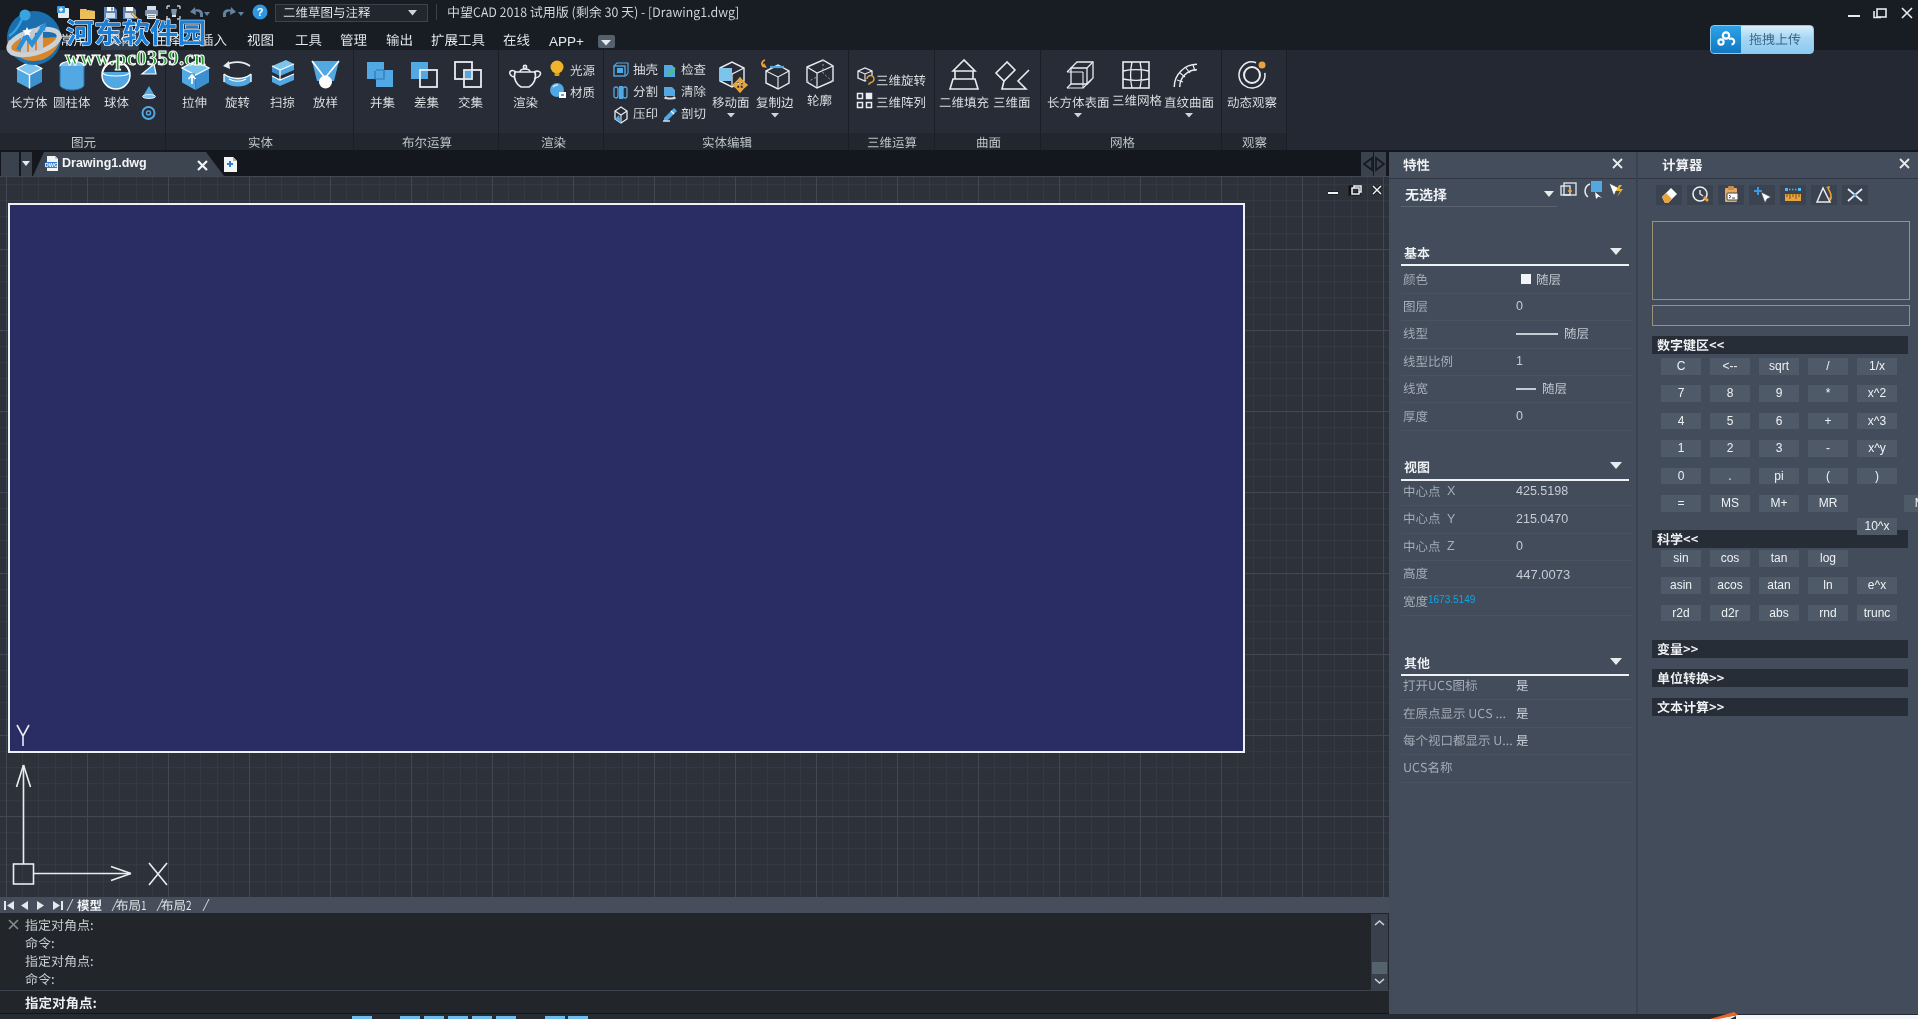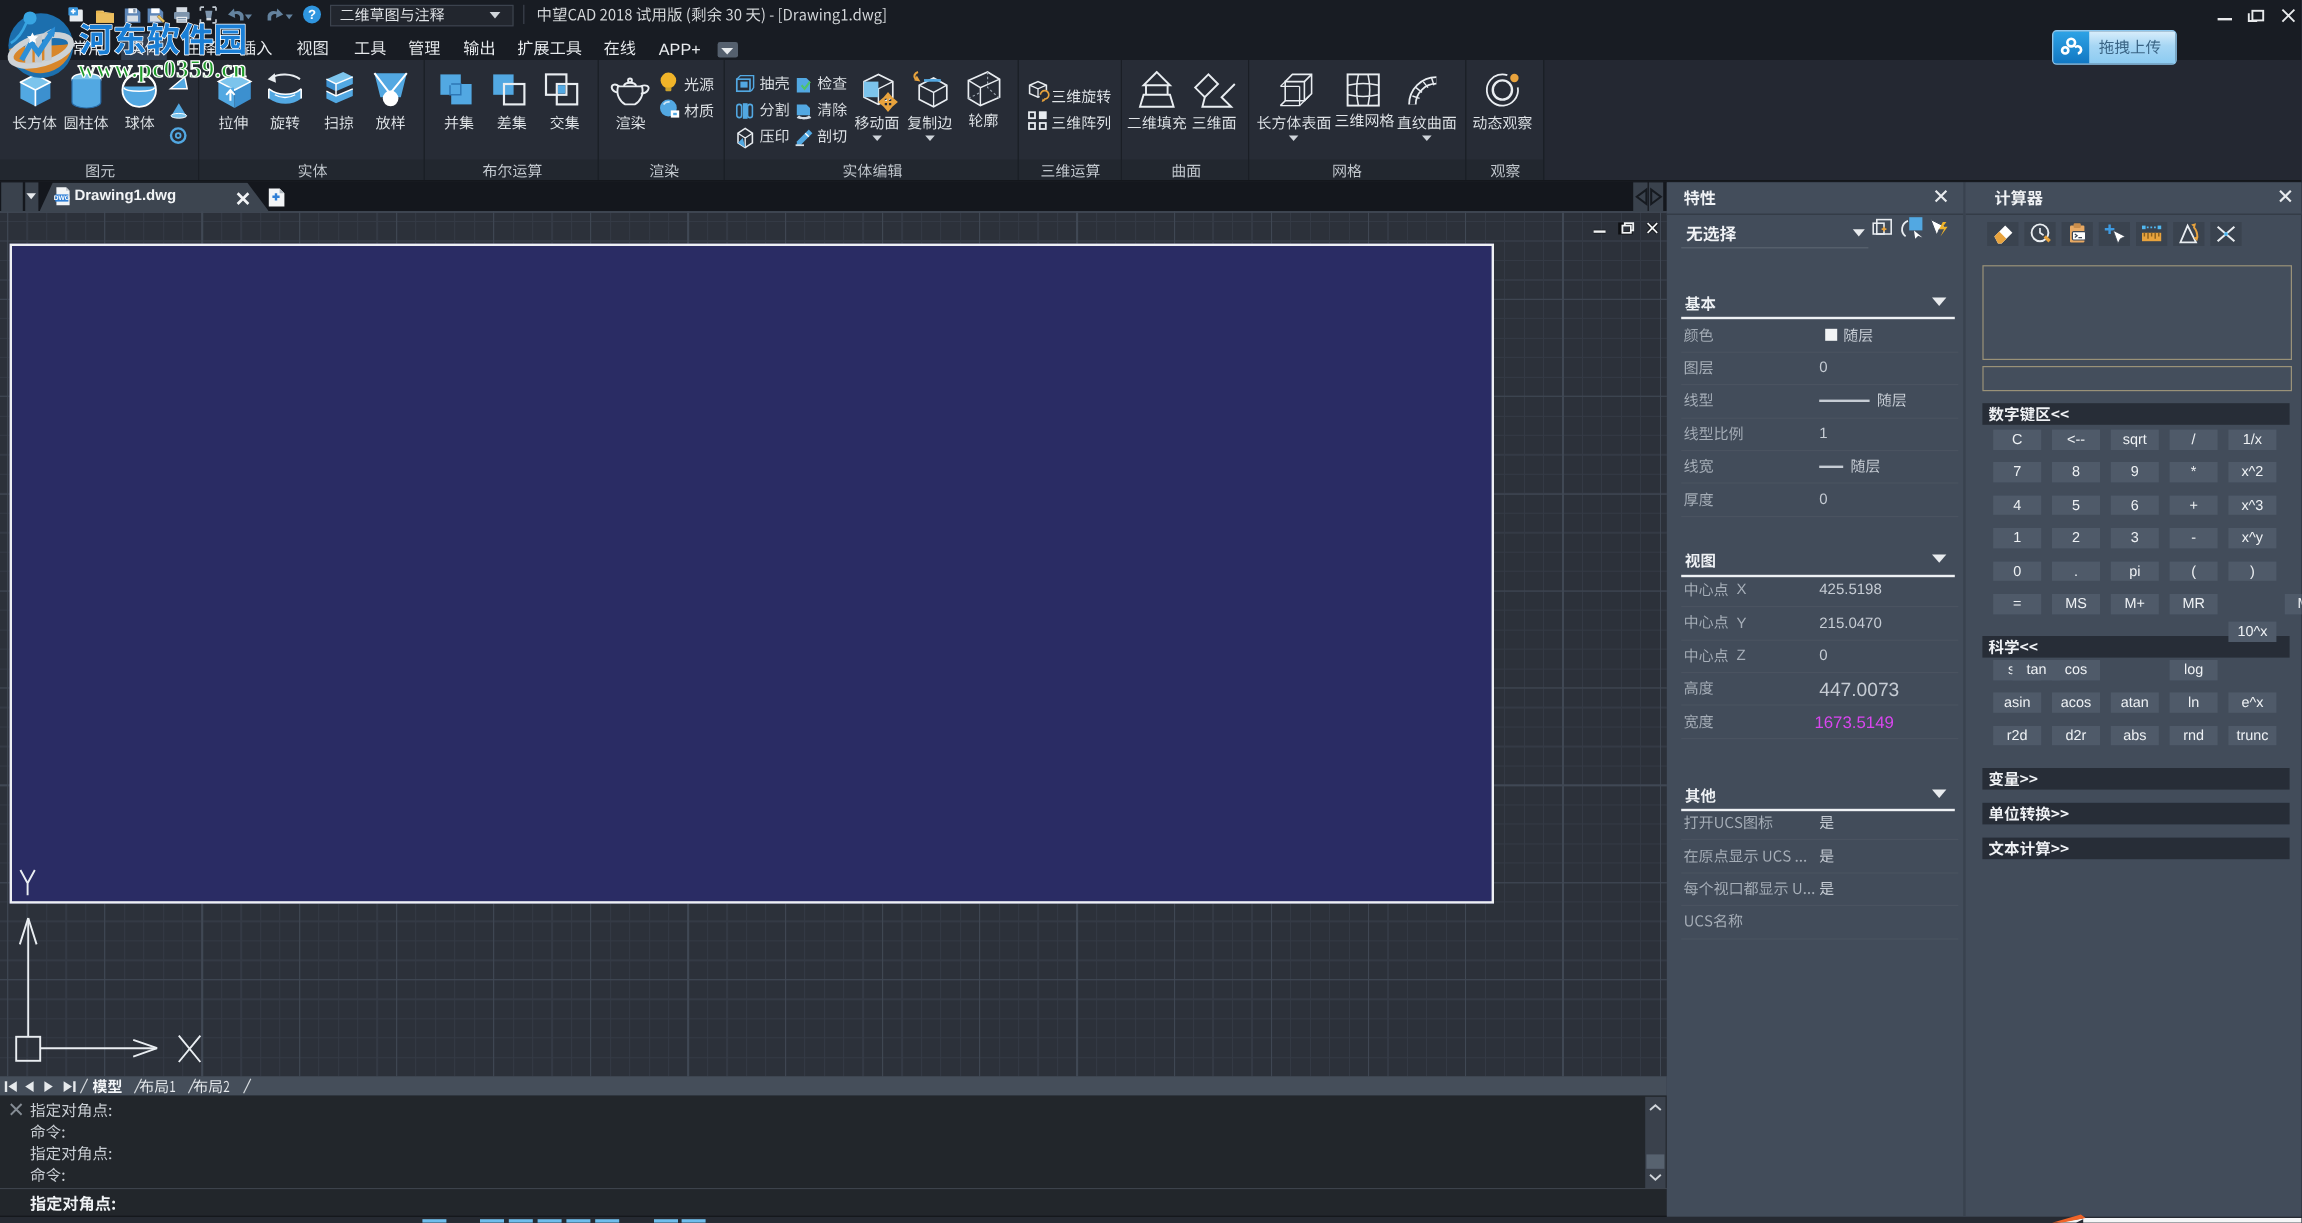--- a/index.html
+++ b/index.html
@@ -1208,29 +1208,29 @@
   </svg>
 <div class="a" style="left:1447px;top:539.1999999999999px;font-size:12.5px;color:#a6aeb8;">Z</div>
 <div class="a" style="left:1516px;top:539.1999999999999px;font-size:12.5px;color:#c6ccd4;">0</div>
 <div class="a" style="left:1401px;top:559.9px;width:231px;height:1px;background:#4a5360"></div>
 <svg class="t" style="left:1403.0px;top:578.1px">
     <g transform="translate(0 0) scale(0.125)" fill="#a6aeb8">
       <use href="#a9ad8"></use>
       <use href="#a5ea6" x="100"></use>
     </g>
   </svg>
-<div class="a" style="left:1516px;top:566.5999999999999px;font-size:16px;color:#c6ccd4;">447.0073</div>
+<div class="a" style="left:1516px;top:566.5999999999999px;font-size:13px;color:#c6ccd4;">447.0073</div>
 <div class="a" style="left:1401px;top:587.3px;width:231px;height:1px;background:#4a5360"></div>
 <svg class="t" style="left:1403.0px;top:605.5px">
     <g transform="translate(0 0) scale(0.125)" fill="#a6aeb8">
       <use href="#a5bbd"></use>
       <use href="#a5ea6" x="100"></use>
     </g>
   </svg>
-<div class="a" style="left:1512px;top:593.9999999999999px;font-size:14px;color:#d946ef;">1673.5149</div>
+<div class="a" style="left:1428px;top:593.9999999999999px;font-size:10px;color:#0ea5e9;">1673.5149</div>
 <div class="a" style="left:1401px;top:614.7px;width:231px;height:1px;background:#4a5360"></div>
 <svg class="t" style="left:1404.0px;top:668.0px">
     <g transform="translate(0 0) scale(0.13)" fill="#eef1f4">
       <use href="#b5176"></use>
       <use href="#b4ed6" x="100"></use>
     </g>
   </svg>
 <svg class="i" style="left:1610px;top:658px" width="13" height="8" viewBox="0 0 13 8">
     <path d="M0 0h12l-6 7z" fill="#e8ebee"></path>
   </svg>
@@ -1408,21 +1408,21 @@
 <svg class="t" style="left:1657.0px;top:544.0px">
     <g transform="translate(0 0) scale(0.13)" fill="#f0f2f5">
       <use href="#b79d1"></use>
       <use href="#b5b66" x="100"></use>
       <use href="#b3c" x="200"></use>
       <use href="#b3c" x="259"></use>
     </g>
   </svg>
 <div class="btn" style="left:1661px;top:550.0px">sin</div>
 <div class="btn" style="left:1710px;top:550.0px">cos</div>
-<div class="btn" style="left:1677px;top:550.0px">tan</div>
+<div class="btn" style="left:1759px;top:550.0px">tan</div>
 <div class="btn" style="left:1808px;top:550.0px">log</div>
 <div class="btn" style="left:1857px;top:518px">10^x</div>
 <div class="btn" style="left:1661px;top:577.4px">asin</div>
 <div class="btn" style="left:1710px;top:577.4px">acos</div>
 <div class="btn" style="left:1759px;top:577.4px">atan</div>
 <div class="btn" style="left:1808px;top:577.4px">ln</div>
 <div class="btn" style="left:1857px;top:577.4px">e^x</div>
 <div class="btn" style="left:1661px;top:604.8px">r2d</div>
 <div class="btn" style="left:1710px;top:604.8px">d2r</div>
 <div class="btn" style="left:1759px;top:604.8px">abs</div>

